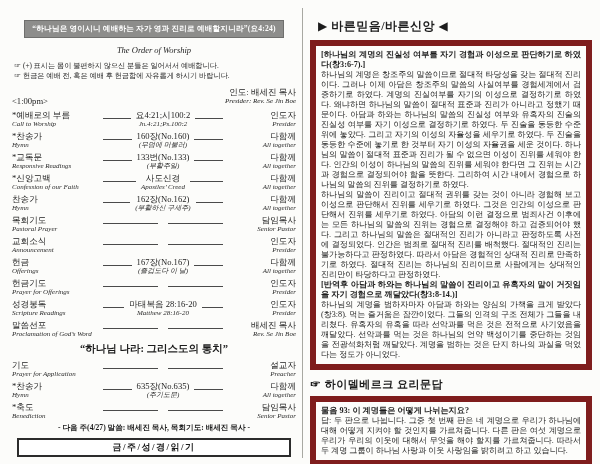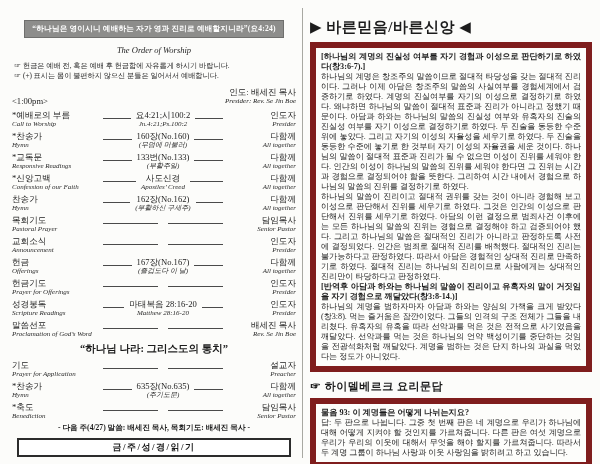--- a/index.html
+++ b/index.html
@@ -26,37 +26,37 @@
   .c3{text-align:right;}
   .lead{position:relative;}
   .lead span{position:absolute;left:3px;right:3px;top:8px;height:0;border-bottom:1px solid #4a4a4a;}
   .sermon-title{text-align:center;font-weight:bold;font-size:10.5px;margin:3px 0 4px 0;}
   .next-week{text-align:center;font-weight:bold;font-size:7.6px;margin:3px 0 5px 0;}
   table.reading{width:95%;margin:0 auto;border-collapse:collapse;border:2px solid #2c2c2c;background:#fff;}
   table.reading td,table.reading th{border:1px solid #2c2c2c;text-align:center;padding:1px 0;}
   table.reading th{font-size:9px;font-weight:bold;letter-spacing:1.5px;}
   
   .col-right{position:absolute;left:310px;top:18px;width:282px;}
-  .section-title{font-weight:bold;font-size:15px;margin:0 0 5px 0;letter-spacing:.5px;}
+  .section-title{font-weight:bold;font-size:12px;margin:0 0 5px 8px;letter-spacing:.5px;}
   .box{border:6px solid #7f1d1d;padding:4px 5px;background:#fdfdfb;}
   .bh{font-weight:bold;font-size:8.2px;line-height:10.1px;text-align:justify;}
   .bp{font-size:8.1px;line-height:10px;text-align:justify;}
   .cat-title{font-weight:bold;font-size:11px;margin:7px 0 4px 0;letter-spacing:.5px;}
 </style>
 </head>
 <body>
 
 <div class="page">
 
   <div class="col-left">
     <div class="banner">“하나님은 영이시니 예배하는 자가 영과 진리로 예배할지니라”(요4:24)</div>
     <div class="title-en">The Order of Worship</div>
     <div class="notes">
+      <div>☞ (+) 표시는 몸이 불편하지 않으신 분들은 일어서서 예배합니다.</div>
       <div>☞ 헌금은 예배 전, 혹은 예배 후 헌금함에 자유롭게 하시기 바랍니다.</div>
-      <div>☞ (+) 표시는 몸이 불편하지 않으신 분들은 일어서서 예배합니다.</div>
     </div>
     <div class="time-row">
       <div class="time">&lt;1:00pm&gt;</div>
       <div class="presider">
         <div class="ko">인도: 배세진 목사</div>
         <div class="en">Presider: Rev. Se Jin Boe</div>
       </div>
     </div>
 
     <div class="item">

